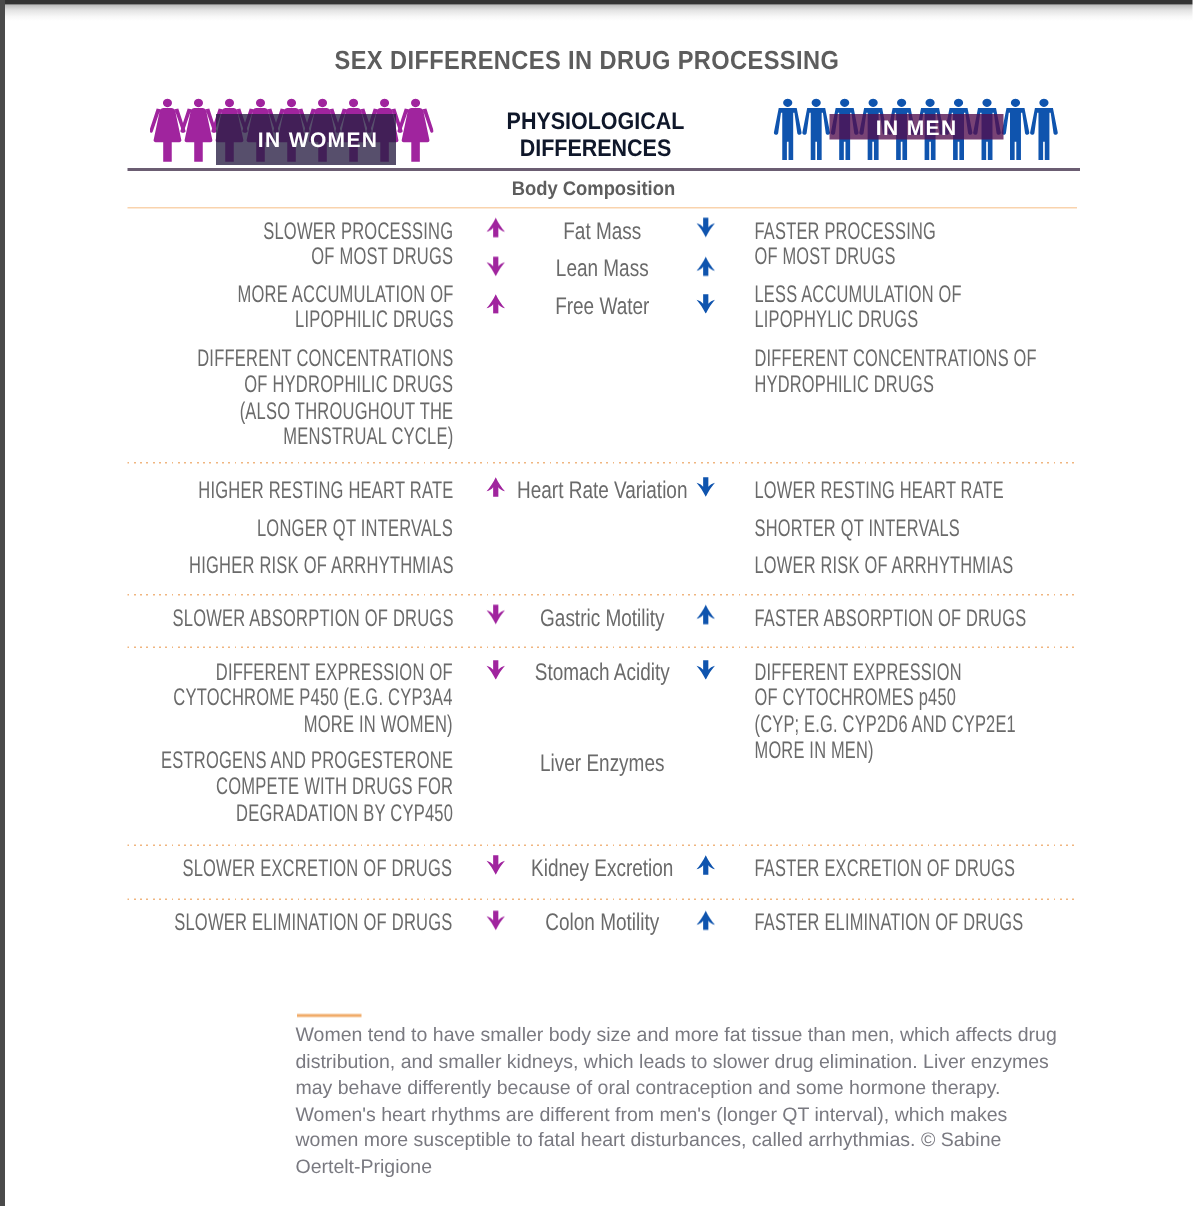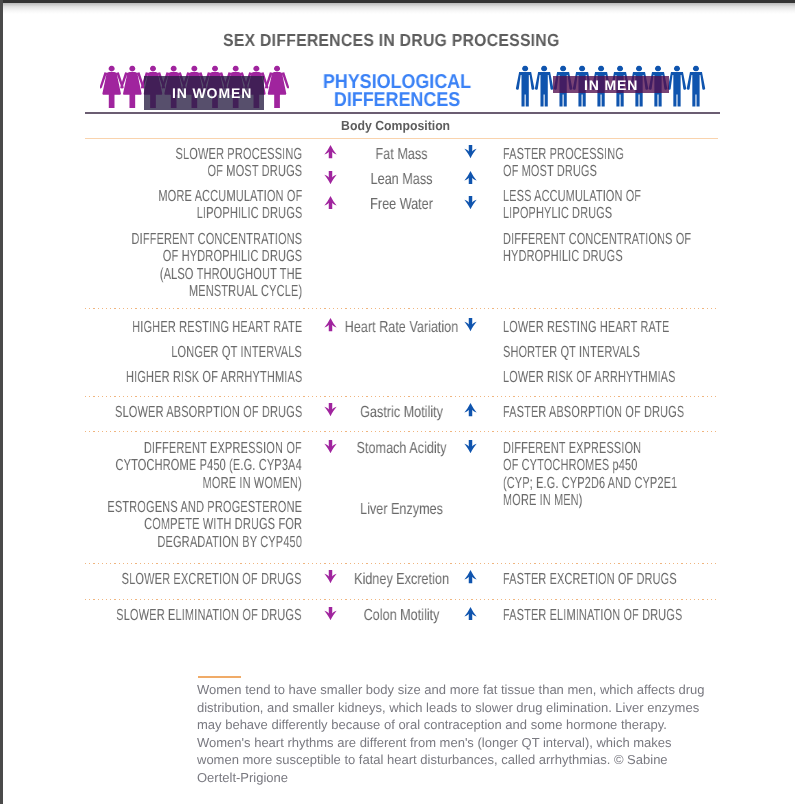--- a/index.html
+++ b/index.html
@@ -26,21 +26,21 @@
   .men-wrap{left:515.1px;}
 
   .banner{position:absolute;display:flex;
     align-items:center;justify-content:center;z-index:4;}
   .banner span{color:#ffffff;font-weight:bold;letter-spacing:0.9px;
      font-size:14px;padding-left:0.9px;line-height:1;}
   .women-banner{left:143.6px;top:76.2px;width:103.5px;height:34px;background:rgba(40,30,66,0.78);padding-left:16px;}
   .men-banner{left:552.9px;top:76.4px;width:115.6px;height:17.0px;background:rgba(82,14,78,0.78);}
 
   .center-head{position:absolute;left:296.5px;top:73.2px;width:200px;text-align:center;
-    font-size:20px;font-weight:bold;color:#3b82f6;line-height:18.1px;}
+    font-size:16px;font-weight:bold;color:#0f172a;line-height:18.1px;}
   .center-head > div{transform:scaleX(0.895);}
 
   .purple-rule{position:absolute;left:85.3px;top:112.1px;width:634.5px;height:2.4px;background:#6b5d72;}
   .section-label{position:absolute;left:85.3px;top:118.3px;width:620.4px;text-align:center;
     font-size:13.2px;font-weight:bold;color:#5d5d5d;}
   .section-label > span{display:inline-block;transform:scaleX(0.93);}
 
   #rows{position:absolute;left:0;top:0;width:795px;height:660px;}
   .dotline{position:absolute;left:84.5px;width:633px;height:1px;
     background-image:repeating-linear-gradient(to right,#f0b57f 0px,#f0b57f 1.25px,rgba(255,255,255,0) 1.25px,rgba(255,255,255,0) 4.2px);}

